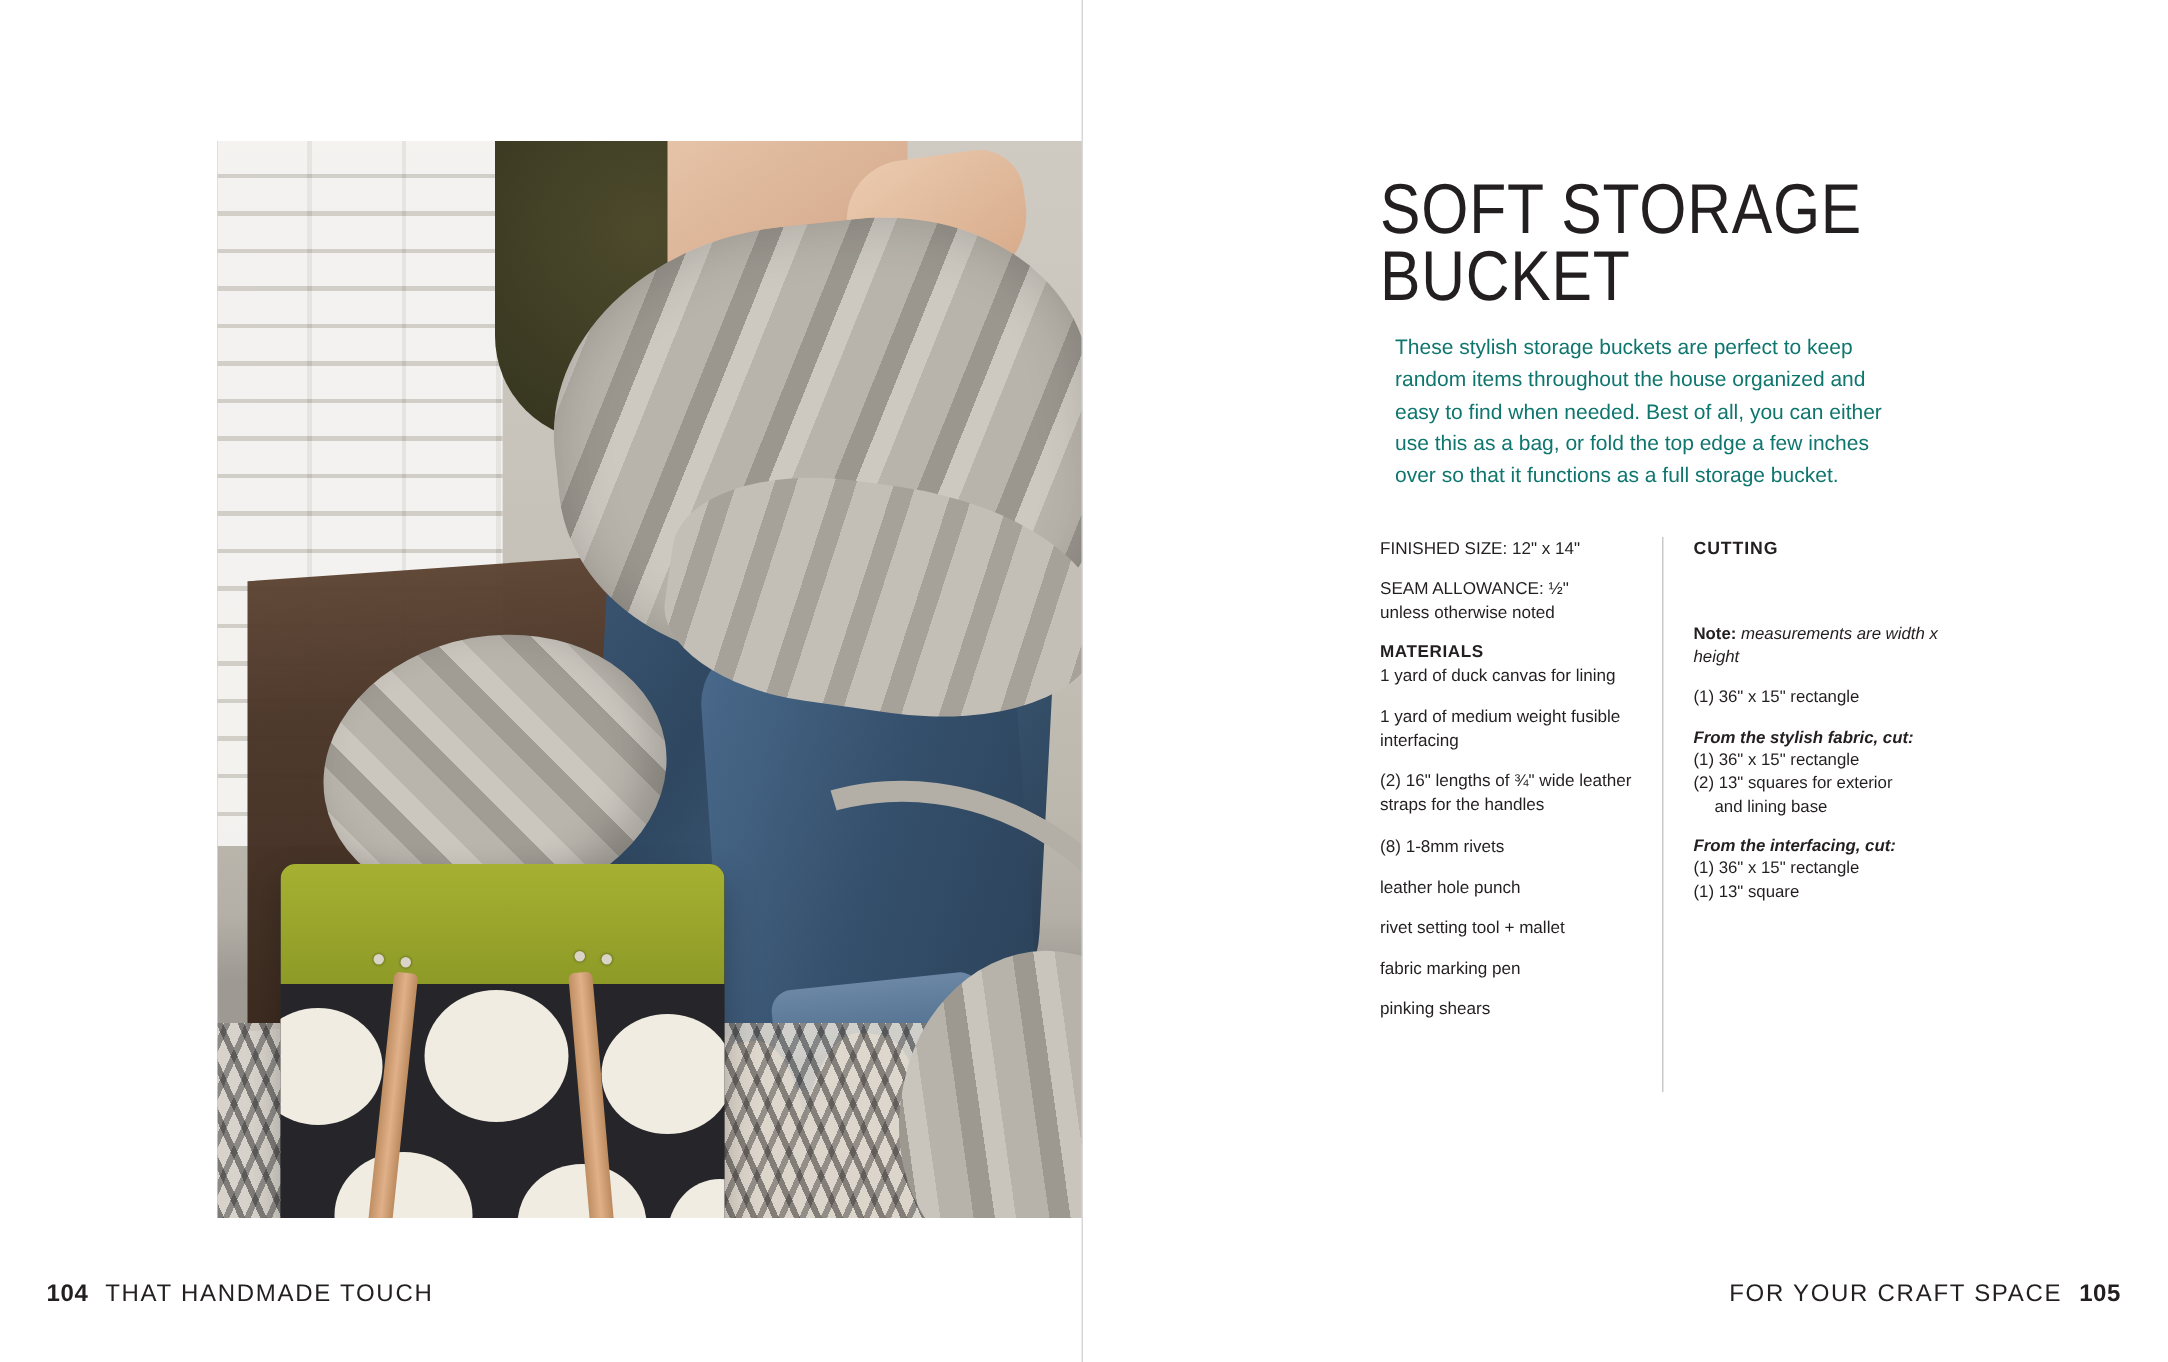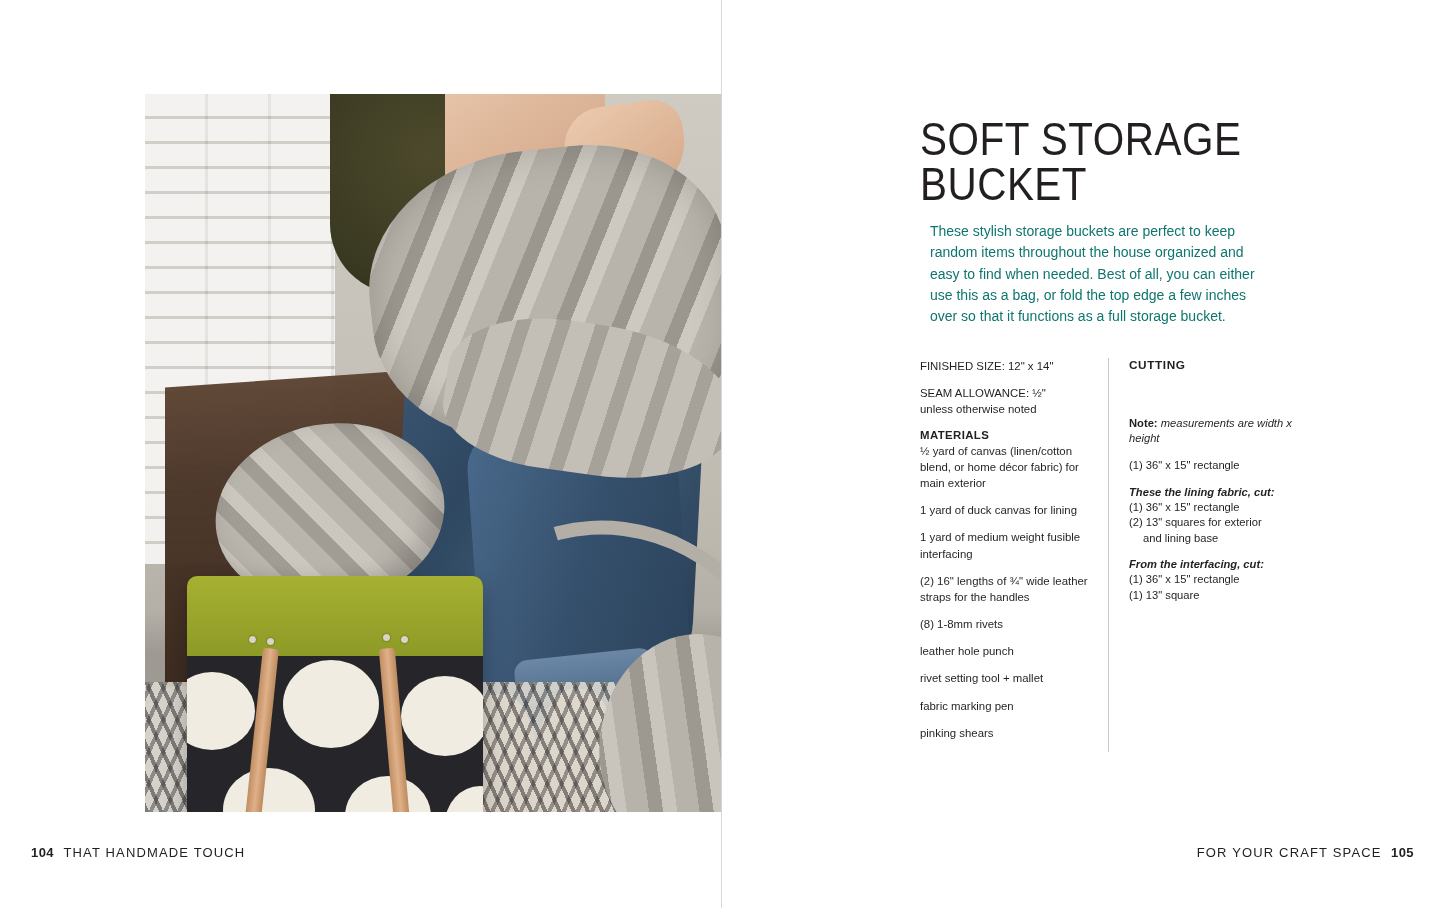--- a/index.html
+++ b/index.html
@@ -321,22 +321,22 @@
   .cutline {
     font-size: 11.2px;
     line-height: 1.38;
   }
   .cutblock { margin-bottom: 11px; }
   .indent { padding-left: 14px; }
 
   
   .footer {
     position: absolute;
-    bottom: 48px;
-    font-size: 13px;
+    bottom: 36px;
+    font-size: 16px;
     letter-spacing: 1.15px;
     color: #231f20;
   }
   .footer-left { left: 31px; }
   .footer-right { right: 31px; }
   .folio {
     font-weight: bold;
     letter-spacing: .4px;
   }
 </style>
@@ -415,21 +415,20 @@
         </div>
 
         <div class="spec">
           <b>SEAM ALLOWANCE:</b>
           <span>½"</span><br>
           <span>unless otherwise noted</span>
         </div>
 
         <div class="heading">MATERIALS</div>
 
-        <div class="spec" style="margin-bottom:11px;">½ yard of canvas (linen/cotton blend, or home décor fabric) for main exterior</div>
         <div class="spec">1 yard of duck canvas for lining</div>
         <div class="spec">1 yard of medium weight fusible interfacing</div>
         <div class="spec">(2) 16" lengths of ¾" wide leather straps for the handles</div>
         <div class="spec">(8) 1-8mm rivets</div>
         <div class="spec">leather hole punch</div>
         <div class="spec">rivet setting tool + mallet</div>
         <div class="spec">fabric marking pen</div>
         <div class="spec">pinking shears</div>
       </div>
 
@@ -439,21 +438,21 @@
         <div class="note">
           <b>Note:</b>
           <em>measurements are width x height</em>
         </div>
 
         <div class="cutblock">
           <div class="cutline">(1) 36" x 15" rectangle</div>
         </div>
 
         <div class="cutblock">
-          <div class="sub">These the lining fabric, cut:</div>
+          <div class="sub">From the stylish fabric, cut:</div>
           <div class="cutline">(1) 36" x 15" rectangle</div>
           <div class="cutline">(2) 13" squares for exterior</div>
           <div class="cutline indent">and lining base</div>
         </div>
 
         <div class="cutblock">
           <div class="sub">From the interfacing, cut:</div>
           <div class="cutline">(1) 36" x 15" rectangle</div>
           <div class="cutline">(1) 13" square</div>
         </div>

